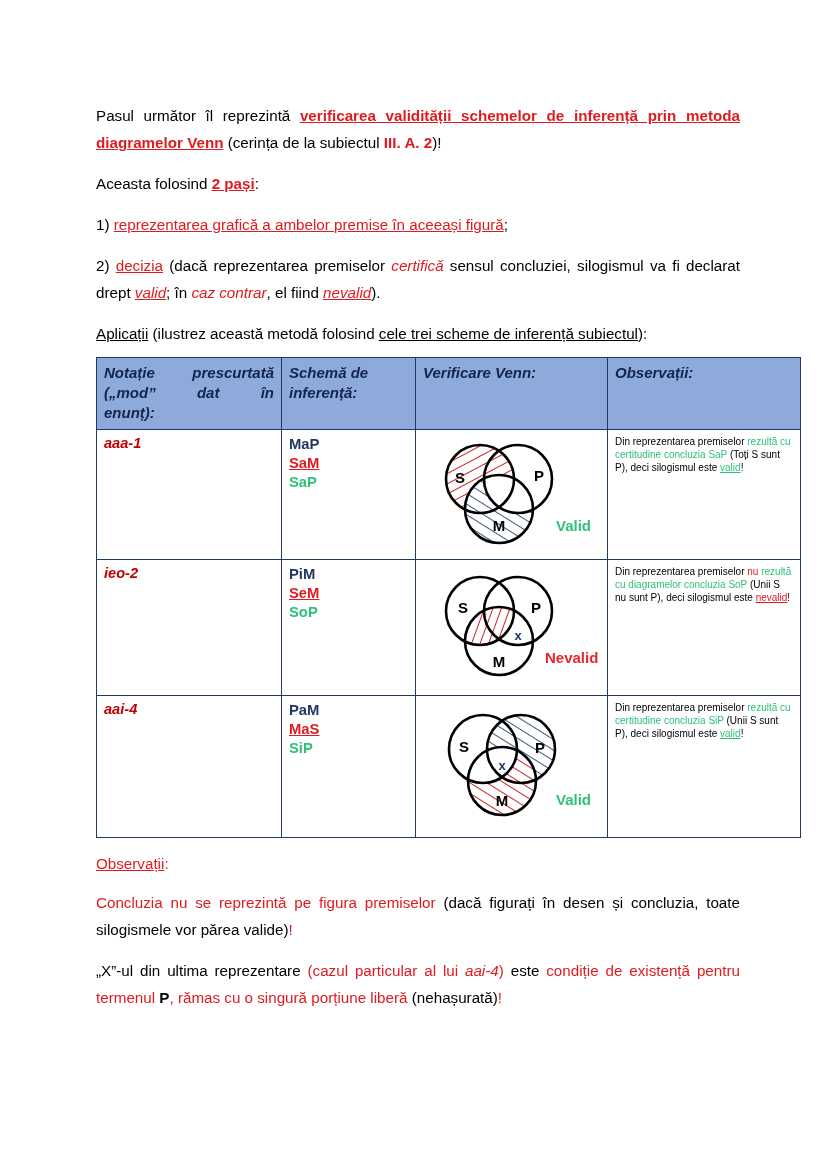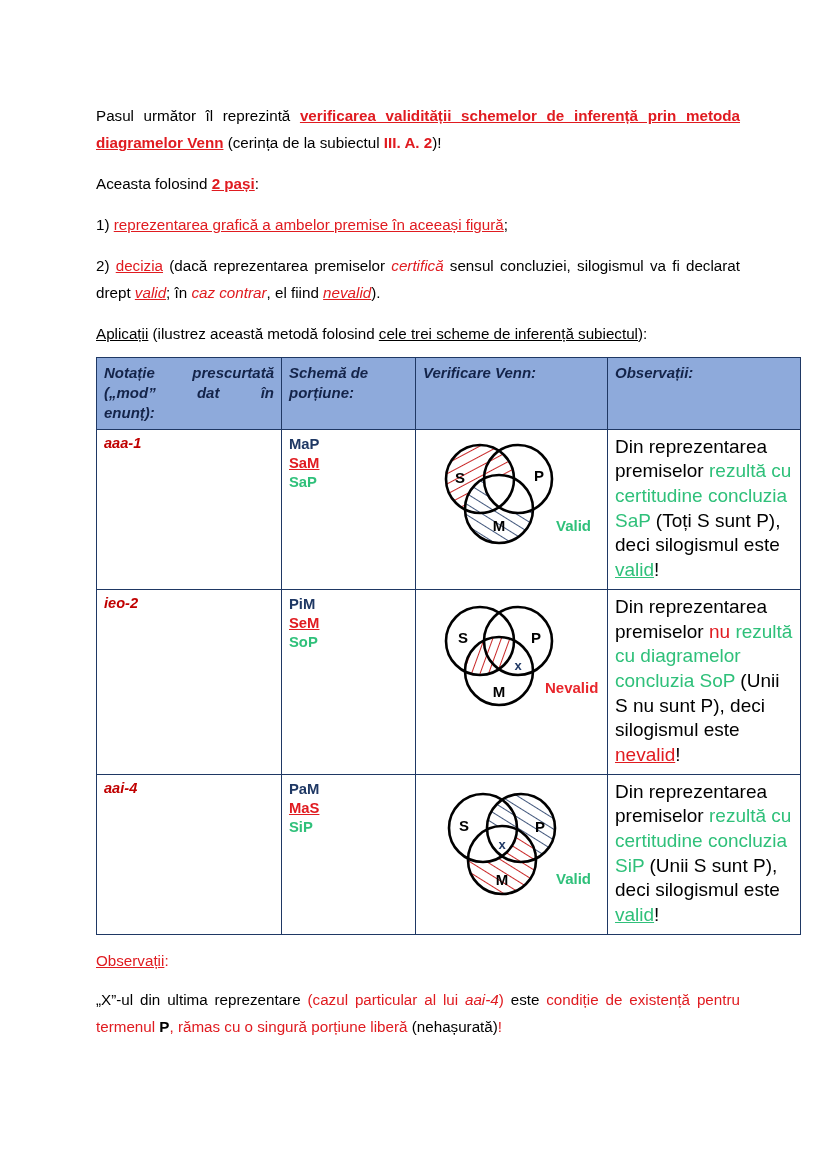--- a/index.html
+++ b/index.html
@@ -78,21 +78,21 @@
     color: #c00000;
     height: 118px;
   }
   td.cell-scheme {
     font-weight: bold;
     font-size: 14.8px;
     line-height: 1.30;
   }
   td.cell-venn { padding: 0; position: relative; }
   td.cell-obs {
-    font-size: 19px;
+    font-size: 10px;
     line-height: 1.30;
   }
   .scheme-line { display: block; white-space: nowrap; }
 
   .venn-wrap {
     position: relative;
     width: 100%;
     height: 100%;
     min-height: 118px;
   }
@@ -125,21 +125,21 @@
   <table class="venn-table">
     <thead>
       <tr>
         <th class="c1">
           <span class="just">Notație prescurtată</span>
           <span class="just"><span>(„mod”</span> <span>dat</span> <span>în</span></span>
           <span>enunț):</span>
         </th>
         <th class="c2">
           <span>Schemă de</span><br>
-          <span>porțiune:</span>
+          <span>inferență:</span>
         </th>
         <th class="c3">Verificare Venn:</th>
         <th class="c4">Observații:</th>
       </tr>
     </thead>
     <tbody>
 
       <tr>
         <td class="cell-mode">aaa-1</td>
         <td class="cell-scheme">
@@ -279,18 +279,19 @@
             <span class="verdict valid" style="left:133px; top:90px;">Valid</span>
           </div>
         </td>
         <td class="cell-obs"><span>Din reprezentarea premiselor </span><span class="green">rezultă cu certitudine concluzia SiP</span><span> (Unii S sunt P), deci silogismul este </span><span class="greenu">valid</span><span>!</span></td>
       </tr>
     </tbody>
   </table>
 
   <p class="para obs-head"><span class="redu">Observații</span><span class="red">:</span></p>
 
+  <p class="para"><span class="red">Concluzia nu se reprezintă pe figura premiselor</span><span class="blk"> (dacă figurați în desen și concluzia, toate silogismele vor părea valide)</span><span class="red">!</span></p>
 
 
 
   <p class="para"><span class="blk">„X”-ul din ultima reprezentare</span><span class="red"> (cazul particular al lui </span><span class="red ital">aai-4</span><span class="red">)</span><span class="blk"> este </span><span class="red">condiție de existență pentru termenul </span><span class="blk bold">P</span><span class="red">, rămas cu o singură porțiune liberă</span><span class="blk"> (nehașurată)</span><span class="red">!</span></p>
 
 </div>
 
 </body></html>

